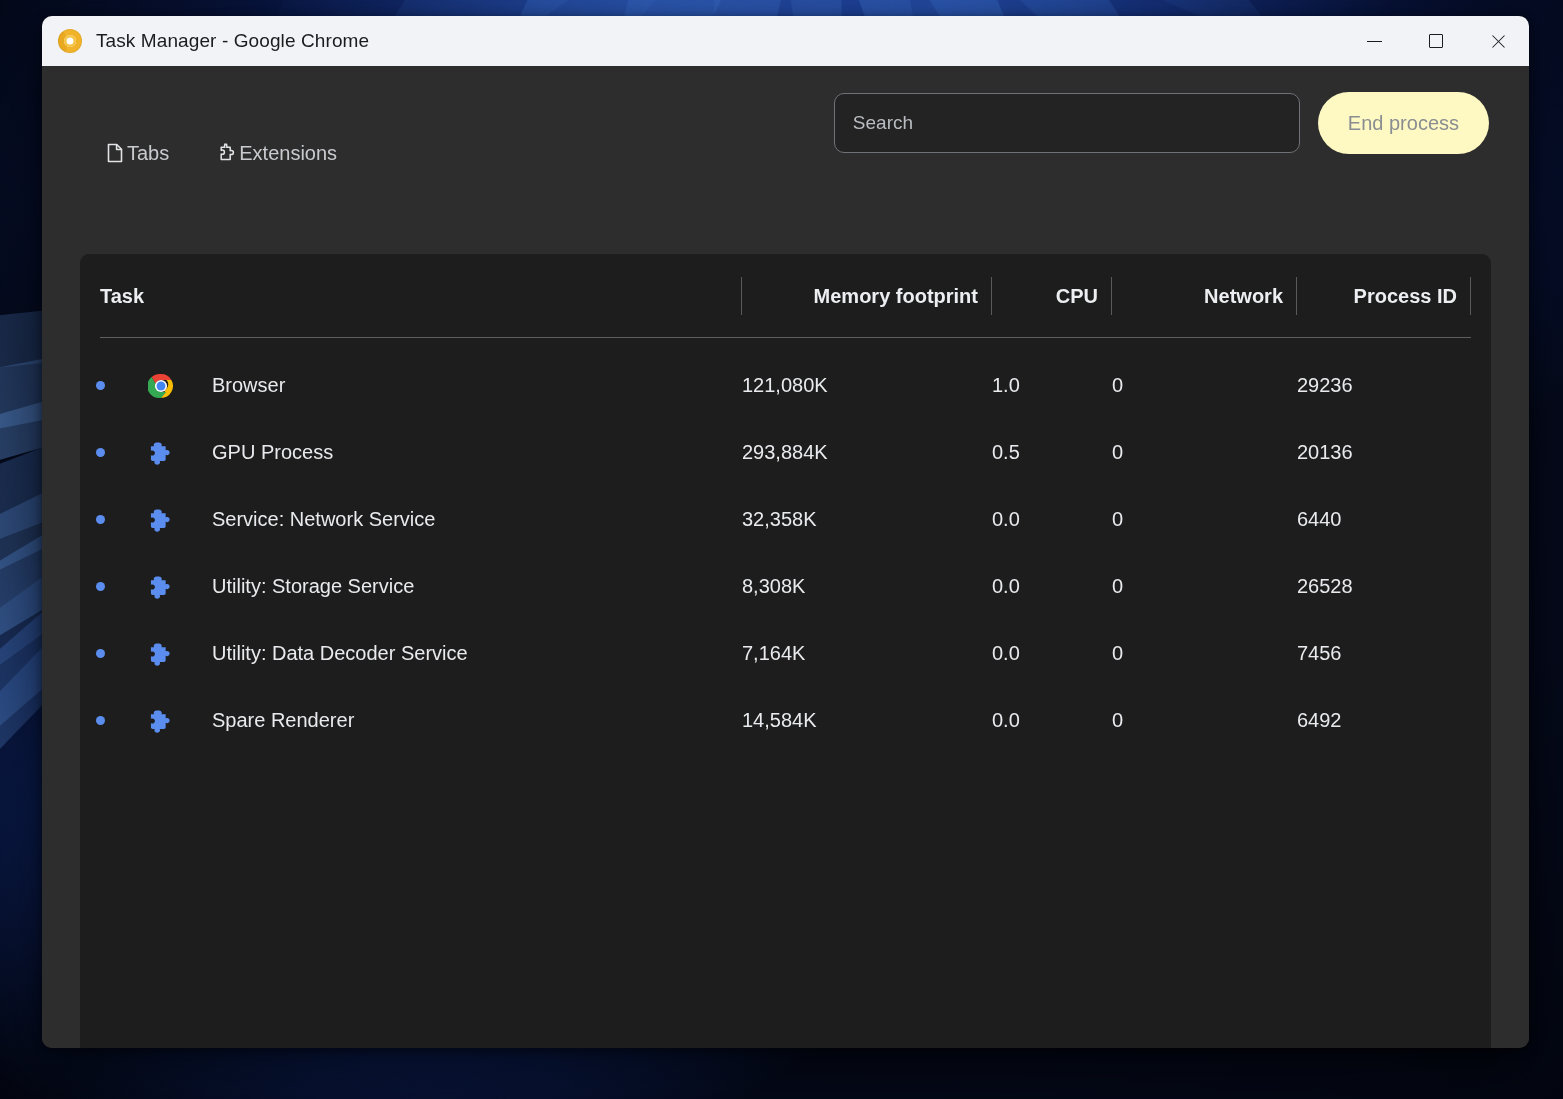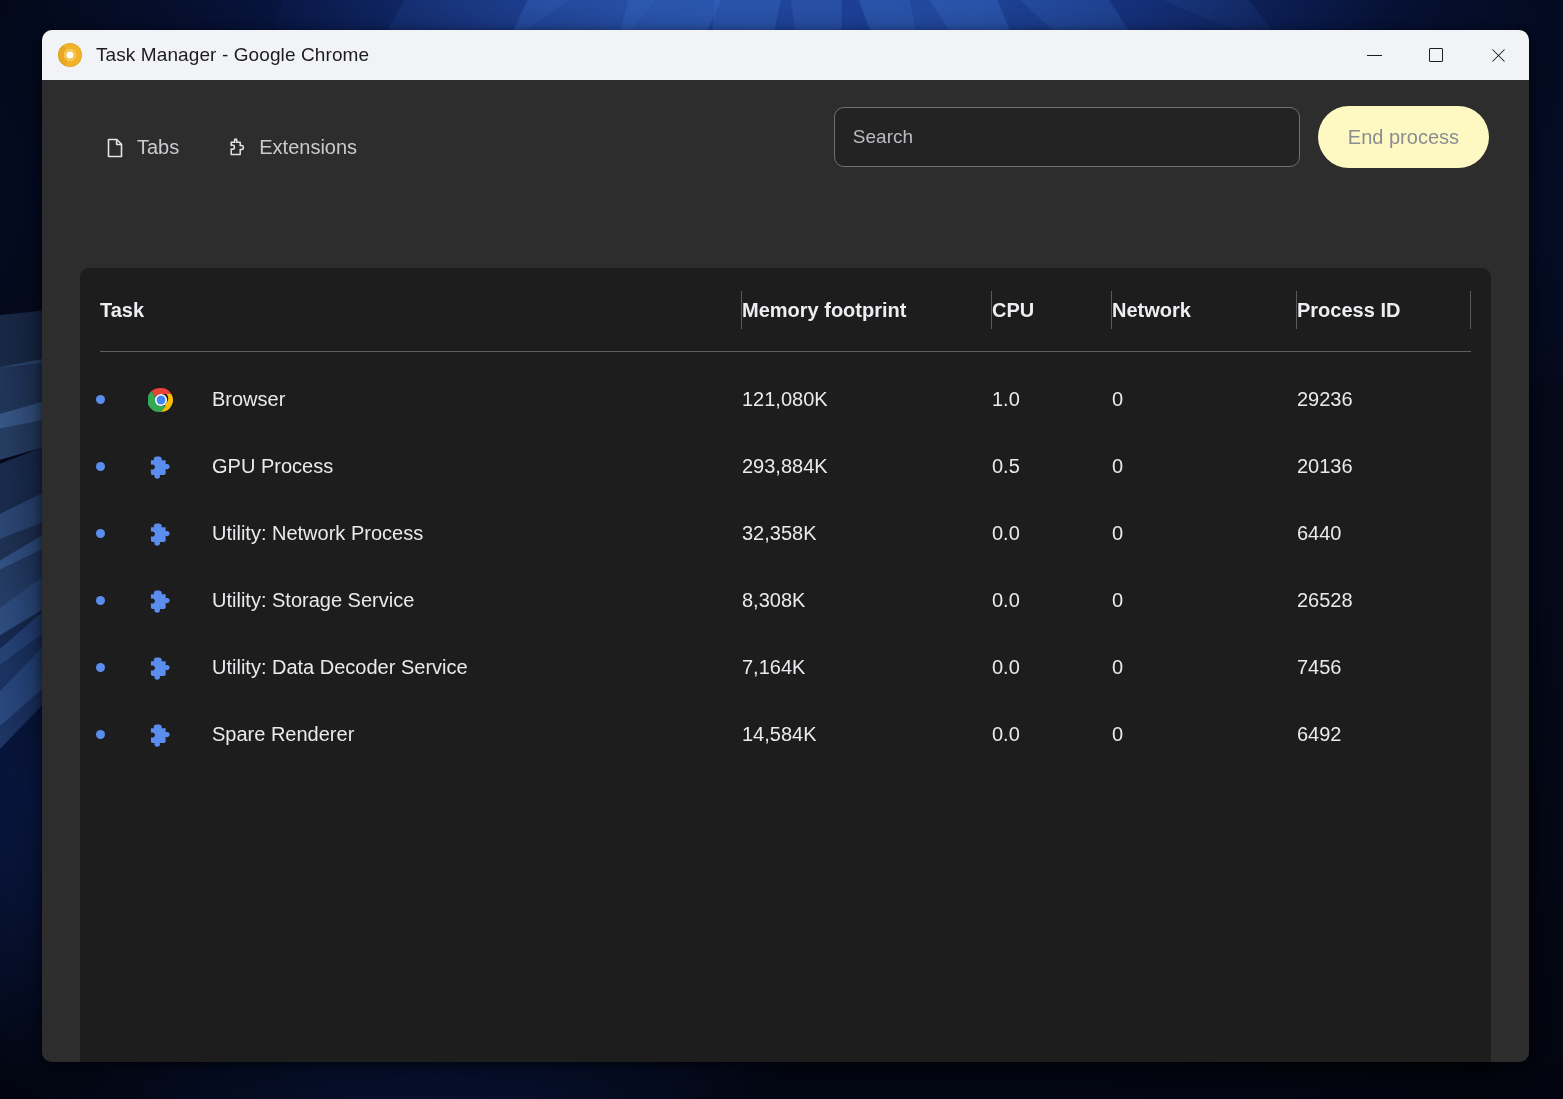--- a/index.html
+++ b/index.html
@@ -63,21 +63,21 @@
   }
 
   .wp-vignette {
     background: radial-gradient(ellipse 78% 72% at 50% 46%, rgba(0,0,0,0) 40%, rgba(0,0,0,0.55) 100%);
   }
 
   
   #window {
     position: absolute;
     left: 42px;
-    top: 30px;
+    top: 16px;
     width: 1487px;
     height: 1032px;
     border-radius: 10px;
     background: #2d2d2d;
     box-shadow: 0 18px 60px rgba(0,0,0,0.65), 0 2px 10px rgba(0,0,0,0.5);
     overflow: hidden;
     display: flex;
     flex-direction: column;
   }
 
@@ -168,21 +168,22 @@
     position: relative;
   }
   #tabstrip {
     display: flex;
     align-items: flex-end;
     height: 100%;
     padding-left: 0;
   }
   .tab {
     display: flex;
-    gap: 10px;
+    align-items: center;
+    gap: 0;
     height: 100%;
     padding: 0 23px;
     position: relative;
     cursor: default;
     padding-bottom: 14px;
     align-self: flex-end;
     height: 76px;
   }
   .tab-label {
     font-size: 20px;
@@ -279,21 +280,21 @@
     font-size: 20px;
     font-weight: bold;
     color: #eceef1;
     padding: 0 0;
     position: relative;
     height: 84px;
     display: flex;
     align-items: center;
   }
   #table-head .cell.task    { justify-content: flex-start; padding-left: 20px; }
-  #table-head .cell.num     { justify-content: flex-start; padding-right: 14px; }
+  #table-head .cell.num     { justify-content: flex-end; padding-right: 14px; }
   #table-head .cell .sep {
     position: absolute;
     right: 0;
     top: 23px;
     width: 1px;
     height: 38px;
     background: #5a5a5a;
   }
   #head-rule {
     position: absolute;
@@ -484,21 +485,21 @@
               <div class="cell-num">0</div>
               <div class="cell-num">20136</div>
               <div></div>
             </div>
             <div class="grid-row task-row">
               <div class="cell-task">
                 <span class="bullet"></span>
                 <svg viewBox="0 0 24 24" class="row-icon">
                   <path d="M10.1 2.4c1.5 0 2.6 1 2.6 2.3 0 .4-.1.8-.3 1.1h3.9v3.8c.35-.25.8-.4 1.3-.4 1.35 0 2.4 1.05 2.4 2.4s-1.05 2.4-2.4 2.4c-.5 0-.95-.15-1.3-.4v4.2c0 .9-.7 1.6-1.6 1.6h-3.9c.2.35.3.75.3 1.15 0 1.3-1.1 2.3-2.6 2.3s-2.6-1-2.6-2.3c0-.4.1-.8.3-1.15H4.3c-.9 0-1.6-.7-1.6-1.6v-3.8c.35.25.8.4 1.3.4 1.35 0 2.4-1.05 2.4-2.4s-1.05-2.4-2.4-2.4c-.5 0-.95.15-1.3.4V5.8h2.9c-.2-.3-.3-.7-.3-1.1 0-1.3 1.1-2.3 2.6-2.3z" fill="#5b8dee"></path>
                 </svg>
-                <span class="task-name">Utility: Network Process</span>
+                <span class="task-name">Service: Network Service</span>
               </div>
               <div class="cell-num">32,358K</div>
               <div class="cell-num">0.0</div>
               <div class="cell-num">0</div>
               <div class="cell-num">6440</div>
               <div></div>
             </div>
             <div class="grid-row task-row">
               <div class="cell-task">
                 <span class="bullet"></span>

